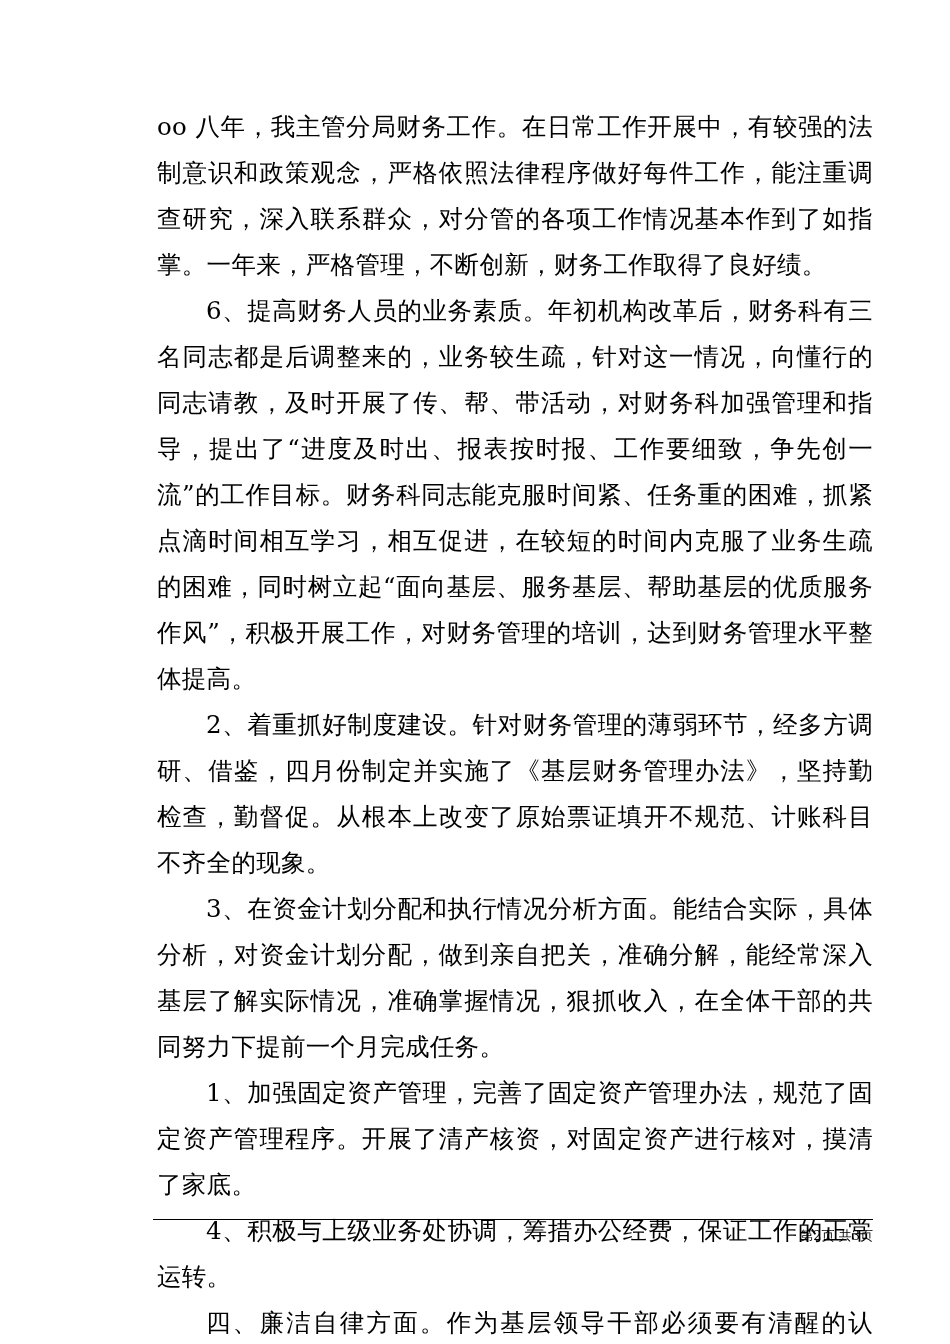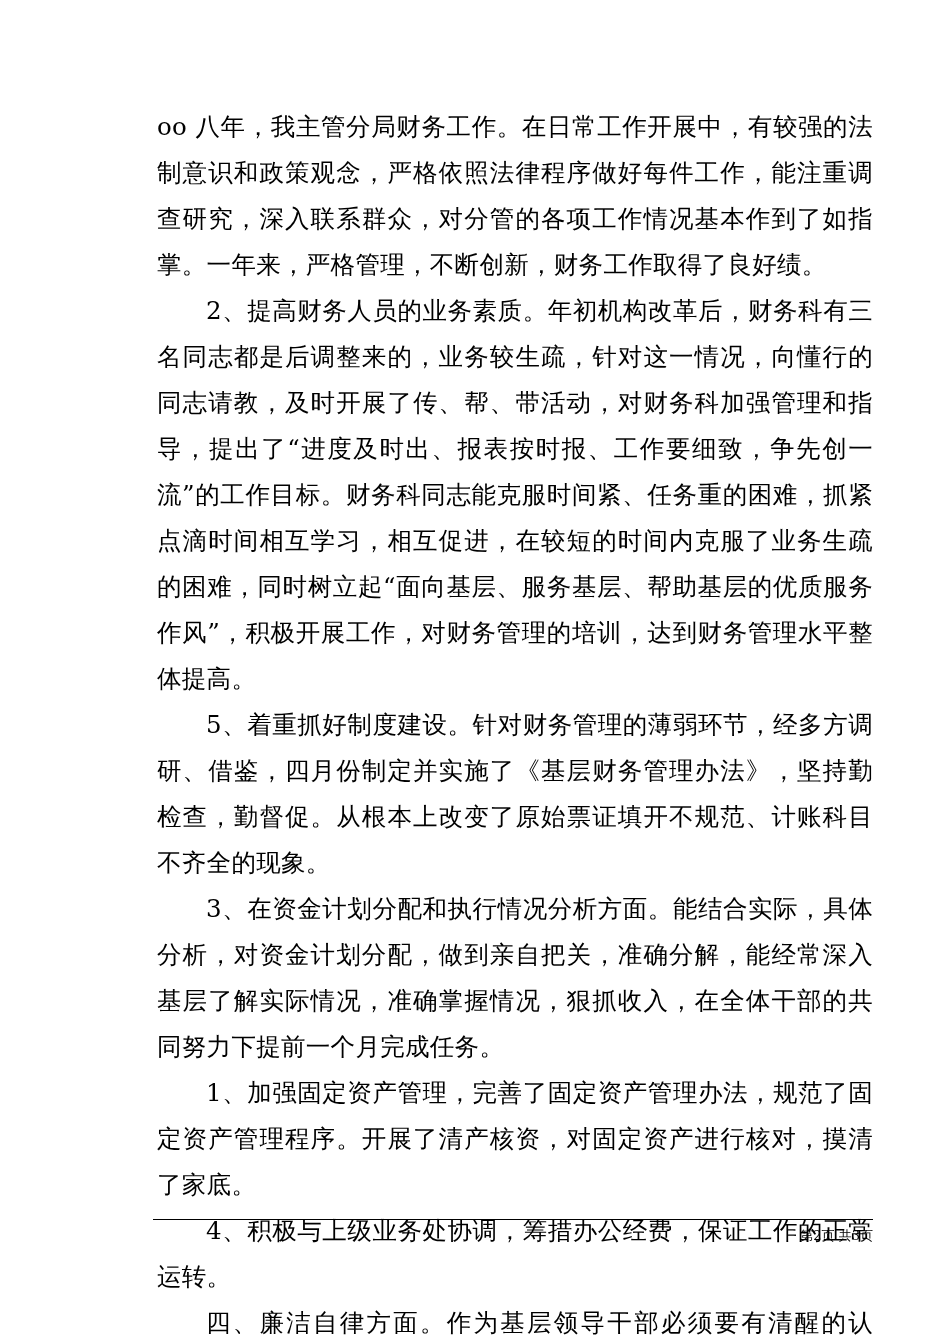--- a/index.html
+++ b/index.html
@@ -54,22 +54,22 @@
     font-family: "DejaVu Serif", "Liberation Serif", serif;
   }
 </style>
 </head>
 <body>
 
 <div class="page">
 
   <div class="content">
     <p class="para">oo 八年，我主管分局财务工作。在日常工作开展中，有较强的法制意识和政策观念，严格依照法律程序做好每件工作，能注重调查研究，深入联系群众，对分管的各项工作情况基本作到了如指掌。一年来，严格管理，不断创新，财务工作取得了良好绩。</p>
-    <p class="para indent">2、提高财务人员的业务素质。年初机构改革后，财务科有三名同志都是后调整来的，业务较生疏，针对这一情况，向懂行的同志请教，及时开展了传、帮、带活动，对财务科加强管理和指导，提出了“进度及时出、报表按时报、工作要细致，争先创一流”的工作目标。财务科同志能克服时间紧、任务重的困难，抓紧点滴时间相互学习，相互促进，在较短的时间内克服了业务生疏的困难，同时树立起“面向基层、服务基层、帮助基层的优质服务作风”，积极开展工作，对财务管理的培训，达到财务管理水平整体提高。</p>
-    <p class="para indent">5、着重抓好制度建设。针对财务管理的薄弱环节，经多方调研、借鉴，四月份制定并实施了《基层财务管理办法》，坚持勤检查，勤督促。从根本上改变了原始票证填开不规范、计账科目不齐全的现象。</p>
+    <p class="para indent">6、提高财务人员的业务素质。年初机构改革后，财务科有三名同志都是后调整来的，业务较生疏，针对这一情况，向懂行的同志请教，及时开展了传、帮、带活动，对财务科加强管理和指导，提出了“进度及时出、报表按时报、工作要细致，争先创一流”的工作目标。财务科同志能克服时间紧、任务重的困难，抓紧点滴时间相互学习，相互促进，在较短的时间内克服了业务生疏的困难，同时树立起“面向基层、服务基层、帮助基层的优质服务作风”，积极开展工作，对财务管理的培训，达到财务管理水平整体提高。</p>
+    <p class="para indent">2、着重抓好制度建设。针对财务管理的薄弱环节，经多方调研、借鉴，四月份制定并实施了《基层财务管理办法》，坚持勤检查，勤督促。从根本上改变了原始票证填开不规范、计账科目不齐全的现象。</p>
     <p class="para indent">3、在资金计划分配和执行情况分析方面。能结合实际，具体分析，对资金计划分配，做到亲自把关，准确分解，能经常深入基层了解实际情况，准确掌握情况，狠抓收入，在全体干部的共同努力下提前一个月完成任务。</p>
     <p class="para indent">1、加强固定资产管理，完善了固定资产管理办法，规范了固定资产管理程序。开展了清产核资，对固定资产进行核对，摸清了家底。</p>
     <p class="para indent">4、积极与上级业务处协调，筹措办公经费，保证工作的正常运转。</p>
     <p class="para indent">四、廉洁自律方面。作为基层领导干部必须要有清醒的认识，始终要视“党的事业重如山，看个人名利淡如水”，不断加强党性修养。在日常工作中，我始终要求自己做到“不为私心杂念所</p>
   </div>
 
   <div class="footer">
     <div class="footer-line"></div>
     <div class="footer-text">第2页 共3页</div>
   </div>

